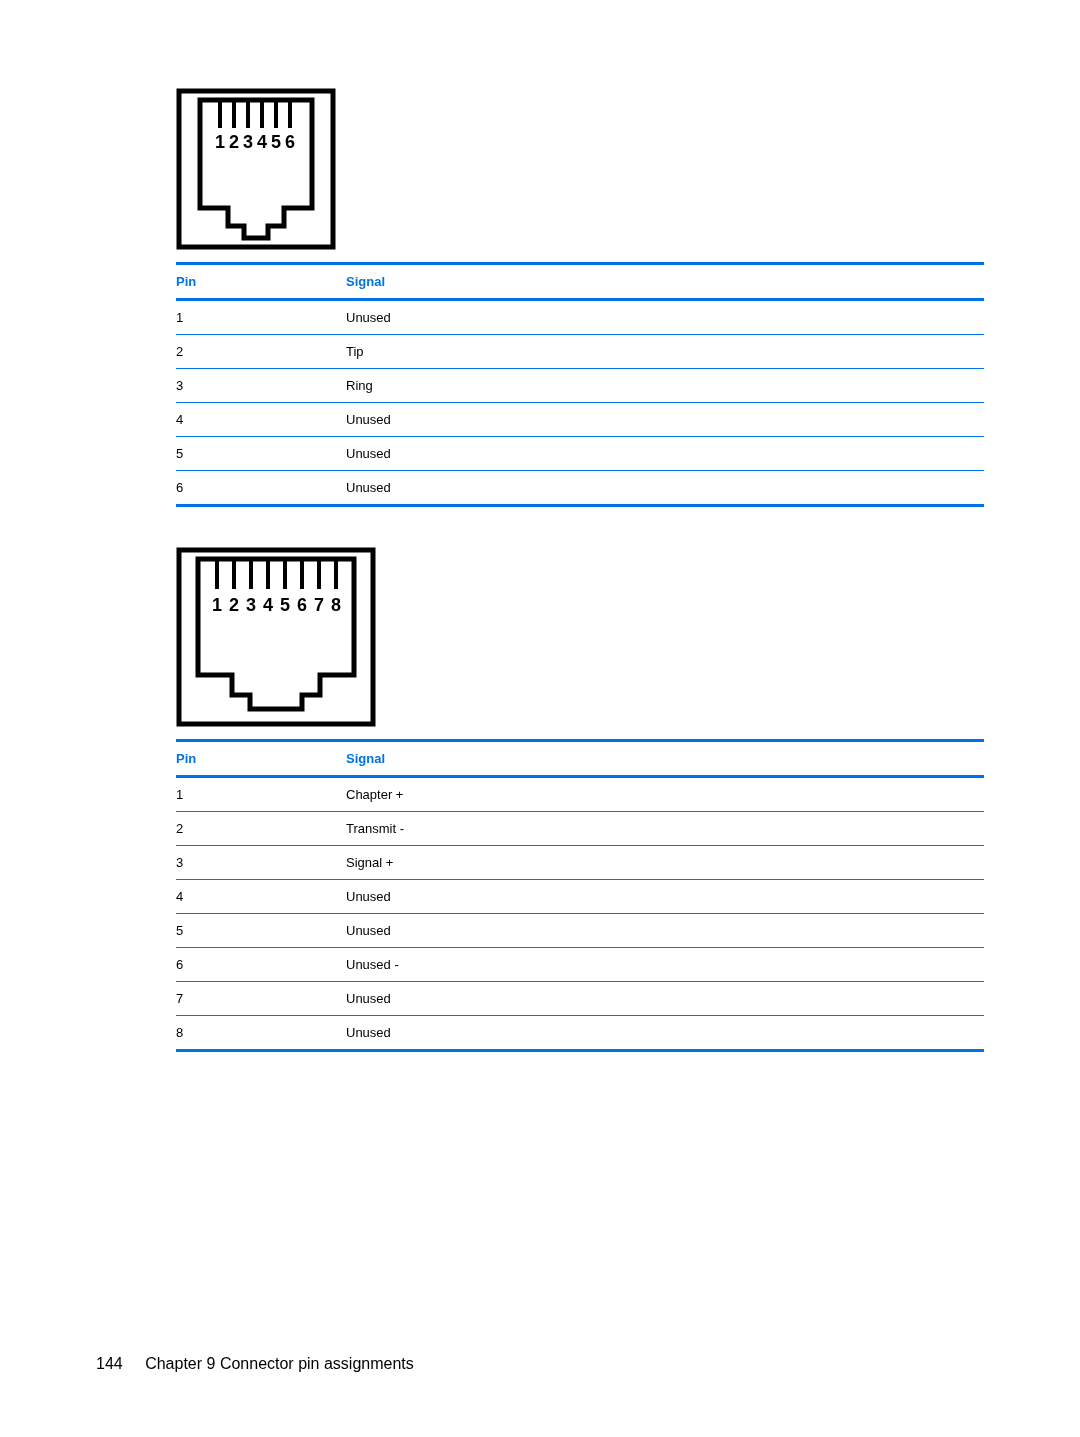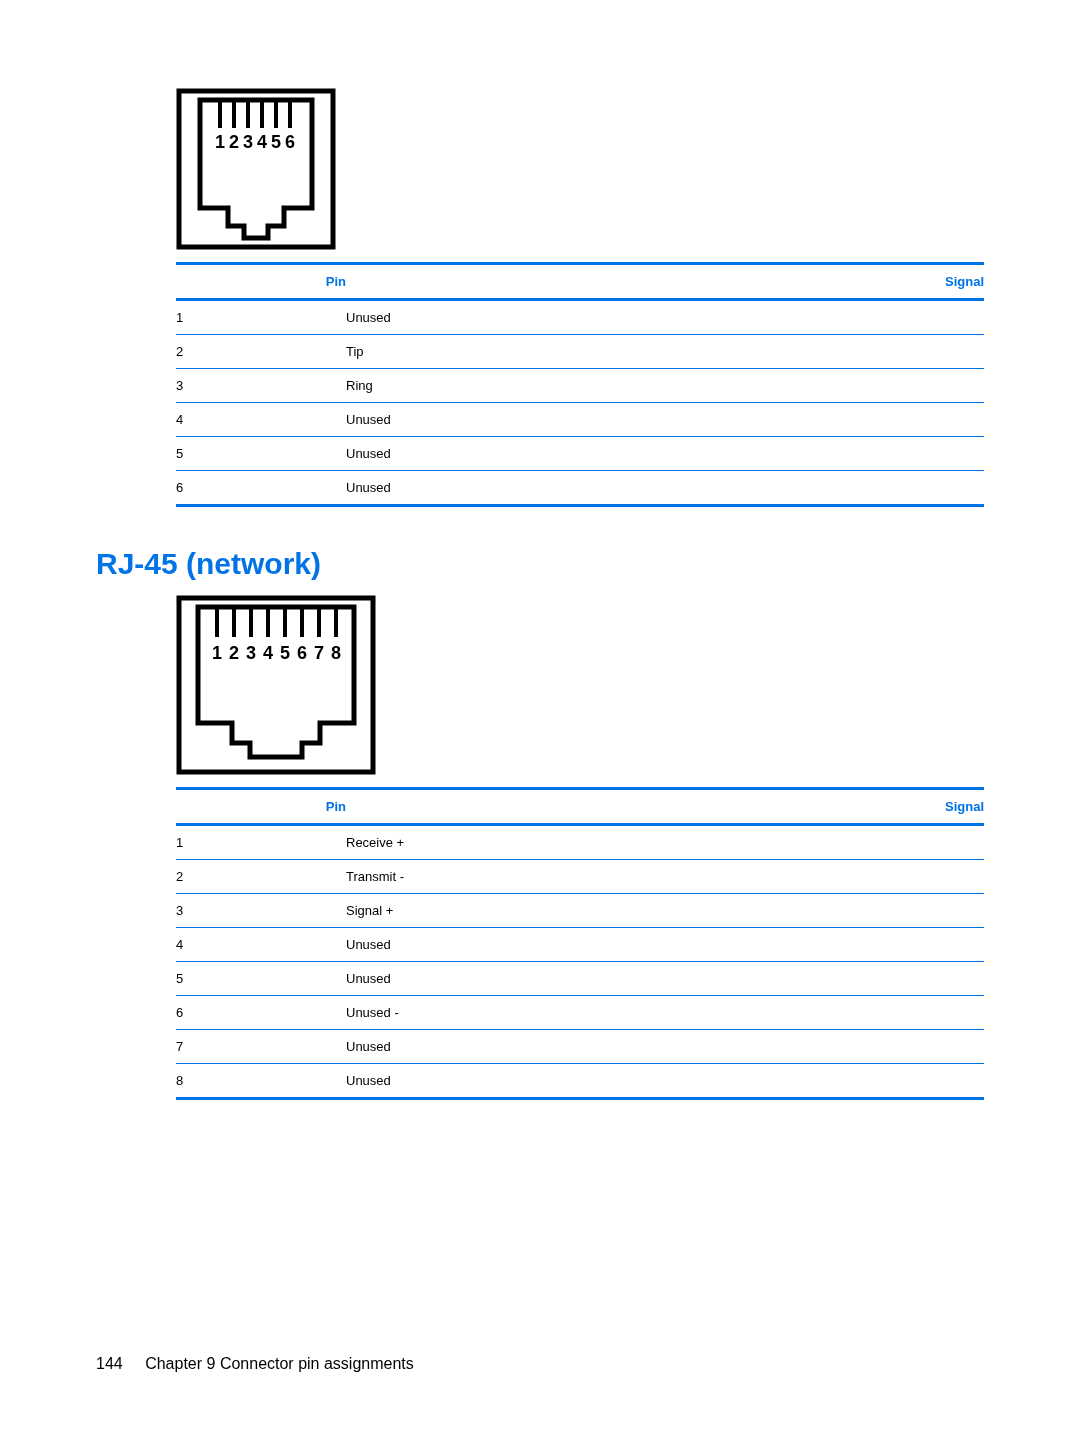--- a/index.html
+++ b/index.html
@@ -32,21 +32,21 @@
       width: 100%;
       border-collapse: collapse;
       margin-left: 80px;
       width: calc(100% - 80px);
     }
     .pin-table thead tr {
       border-top: 3px solid #0073e6;
       border-bottom: 3px solid #0073e6;
     }
     .pin-table th {
-      text-align: right;
+      text-align: left;
       color: #0073e6;
       font-size: 13px;
       font-weight: bold;
       padding: 9px 0;
     }
     .pin-table th.col-pin {
       width: 170px;
     }
     .pin-table tbody tr {
       border-bottom: 1px solid #0073e6;
@@ -134,21 +134,20 @@
         </tr>
       <tr>
           <td>6</td>
           <td>Unused</td>
         </tr>
     </tbody>
   </table>
 </div>
 
 <div class="section">
-  <h2 class="section-heading">RJ-45 (network)</h2>
 
   <div class="connector-diagram">
     <svg width="200" height="180" viewBox="0 0 200 180">
       <rect x="3" y="3" width="194" height="174" fill="#fff" stroke="#000" stroke-width="5"></rect>
 
       <path d="M 22 12 H 178 V 128 H 144 V 148 H 126 V 162 H 74 V 148 H 56 V 128 H 22 Z" fill="#fff" stroke="#000" stroke-width="5"></path>
 
       <g stroke="#000" stroke-width="4">
         <line x1="41" y1="14" x2="41" y2="42"></line>
         <line x1="58" y1="14" x2="58" y2="42"></line>
@@ -175,21 +174,21 @@
   <table class="pin-table">
     <thead>
       <tr>
         <th class="col-pin">Pin</th>
         <th>Signal</th>
       </tr>
     </thead>
     <tbody>
       <tr>
           <td>1</td>
-          <td>Receive +</td>
+          <td>Chapter +</td>
         </tr>
       <tr>
           <td>2</td>
           <td>Transmit -</td>
         </tr>
       <tr>
           <td>3</td>
           <td>Signal +</td>
         </tr>
       <tr>

